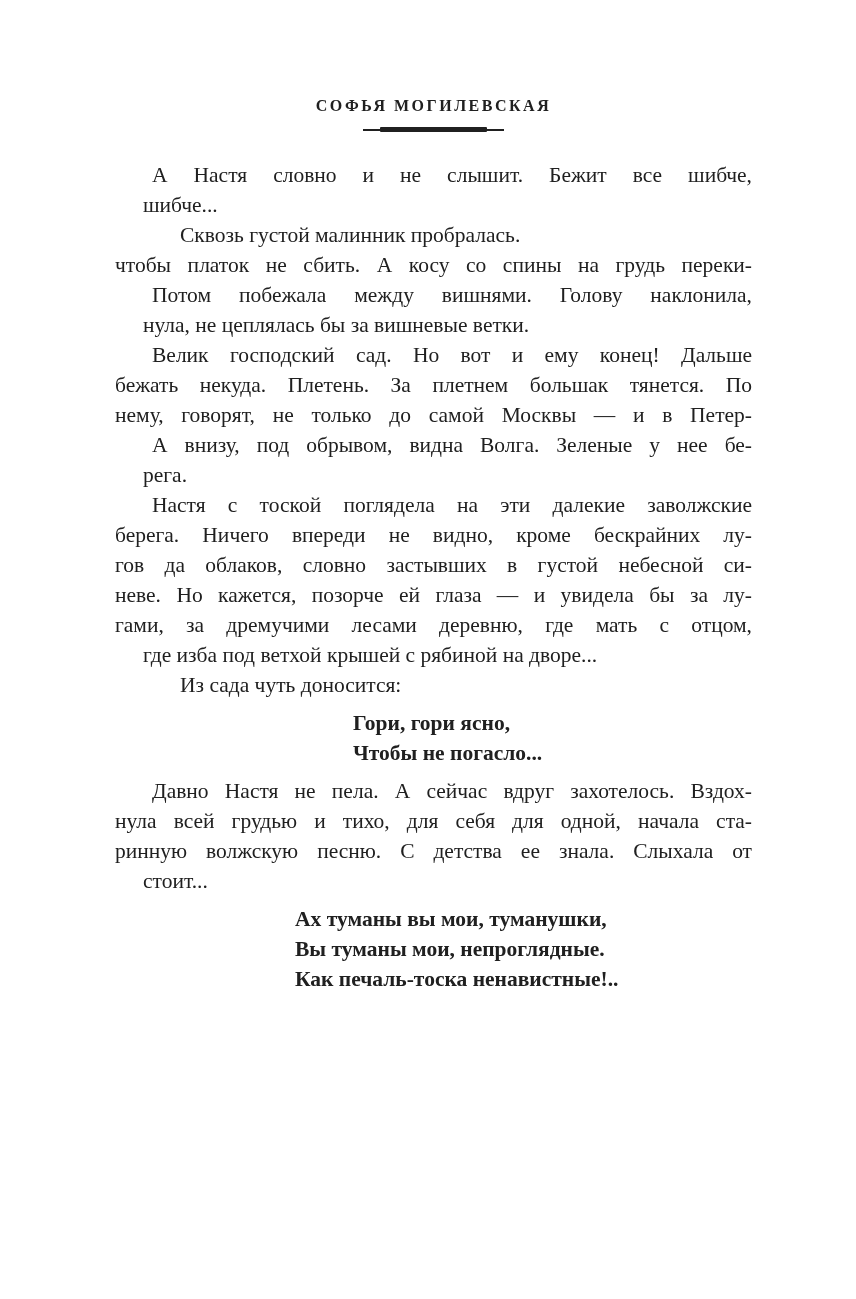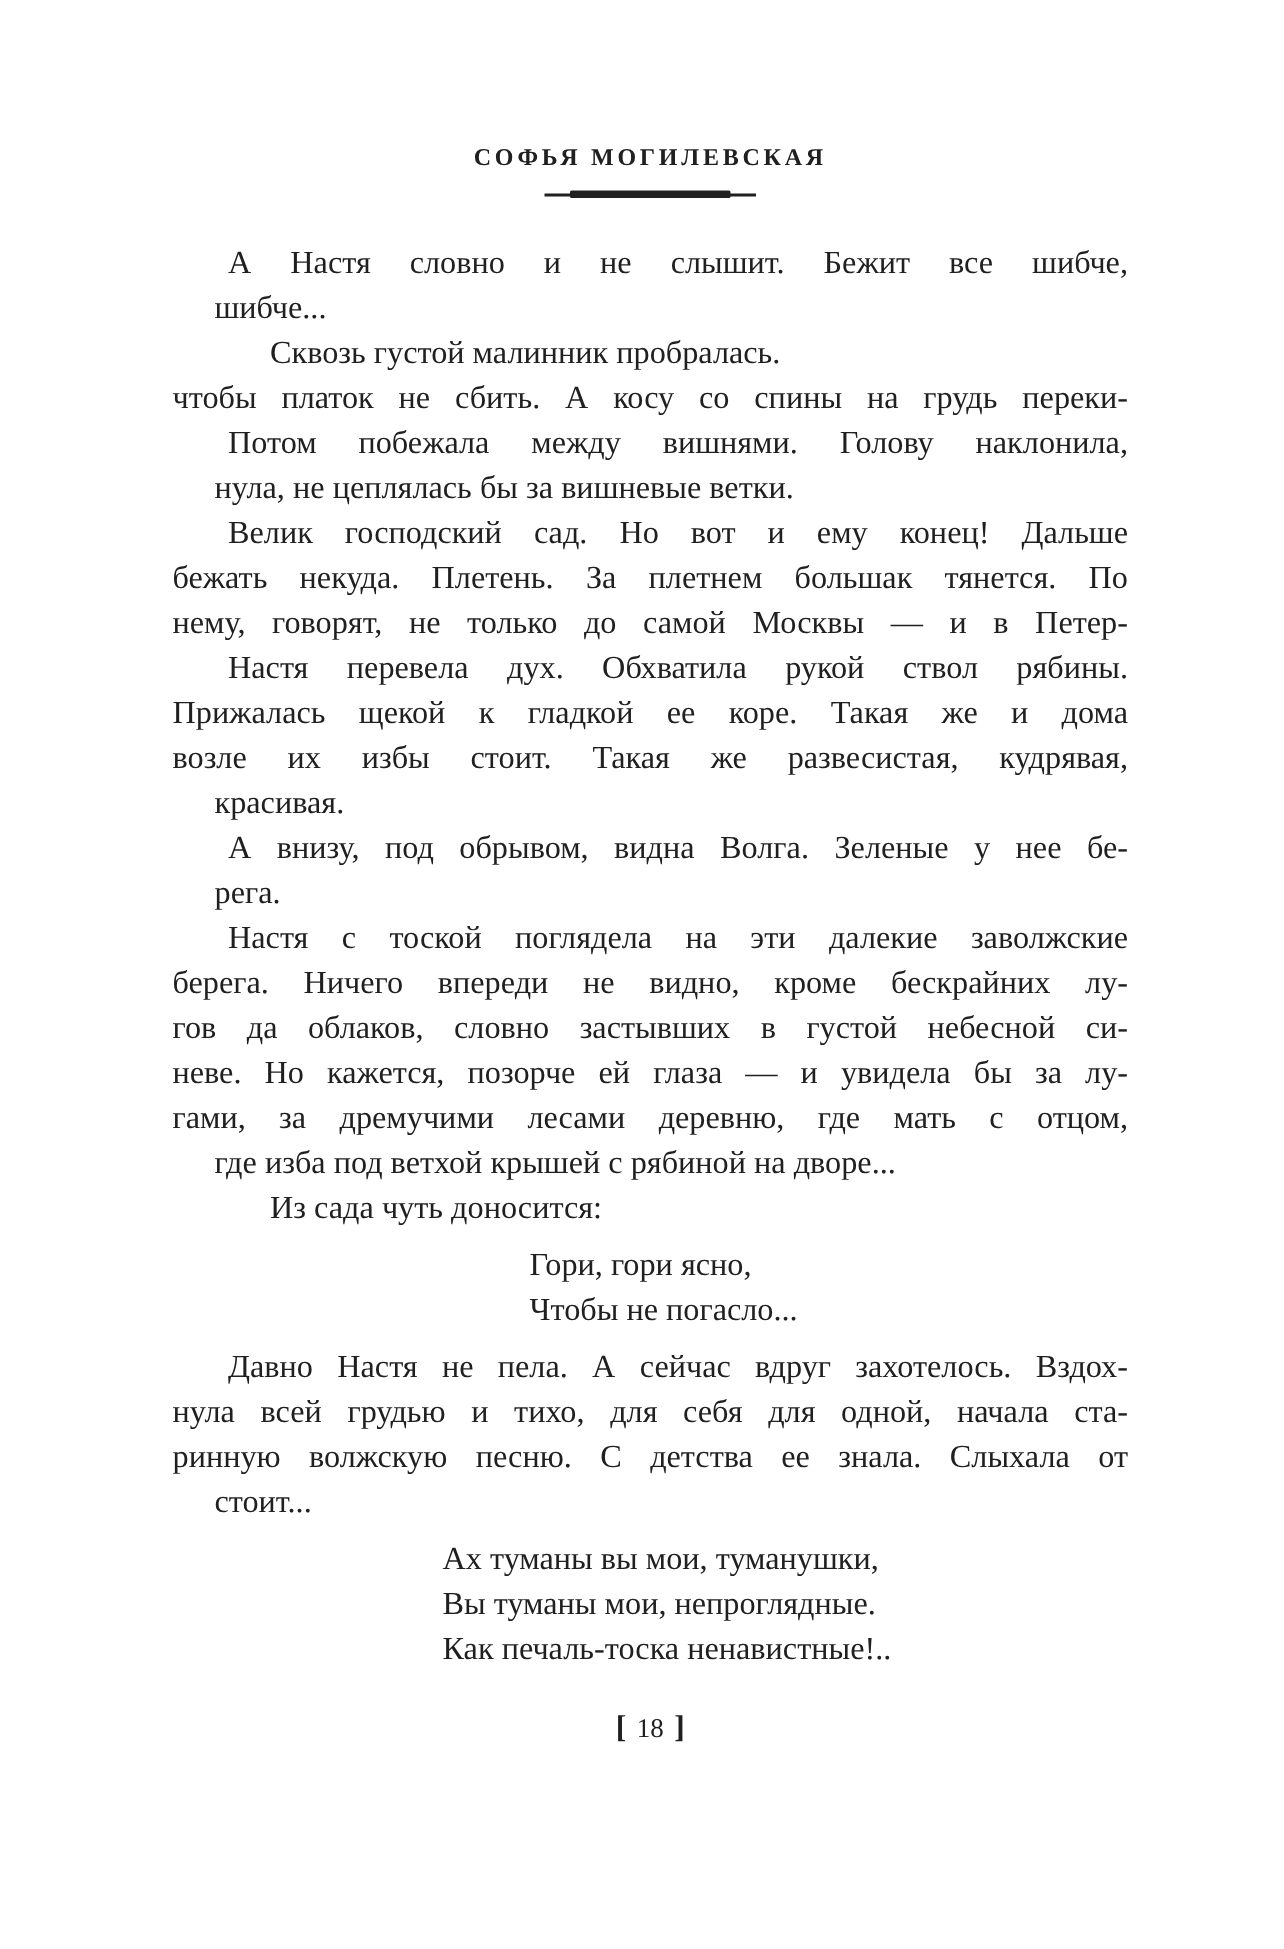--- a/index.html
+++ b/index.html
@@ -63,21 +63,21 @@
     font-size: 21.5px;
     line-height: 30px;
   }
   .para .line {
     text-align: justify;
     text-align-last: justify;
     text-justify: inter-word;
   }
   .para .line.last { text-align-last: left; margin-left: 28px; }
   .para .line.first { text-indent: 37px; }
-  .verse { margin: 8px 0; }
+  .verse { margin: 8px 0; font-weight: bold; }
   .verse .line { text-align: left; white-space: nowrap; }
   .verse-1 { margin-left: 238px; }
   .verse-2 { margin-left: 180px; }
   
   .page-number {
     position: absolute;
     top: 1139px;
     left: 115px;
     width: 637px;
     text-align: center;
@@ -117,26 +117,20 @@
         <div class="line">чтобы платок не сбить. А косу со спины на грудь переки-</div>
         <div class="line first">Потом побежала между вишнями. Голову наклонила,</div>
         <div class="line last">нула, не цеплялась бы за вишневые ветки.</div>
       </div>
       <div class="para">
         <div class="line first">Велик господский сад. Но вот и ему конец! Дальше</div>
         <div class="line">бежать некуда. Плетень. За плетнем большак тянется. По</div>
         <div class="line">нему, говорят, не только до самой Москвы — и в Петер-</div>
       </div>
       <div class="para">
-        <div class="line first">Настя перевела дух. Обхватила рукой ствол рябины.</div>
-        <div class="line">Прижалась щекой к гладкой ее коре. Такая же и дома</div>
-        <div class="line">возле их избы стоит. Такая же развесистая, кудрявая,</div>
-        <div class="line last">красивая.</div>
-      </div>
-      <div class="para">
         <div class="line first">А внизу, под обрывом, видна Волга. Зеленые у нее бе-</div>
         <div class="line last">рега.</div>
       </div>
       <div class="para">
         <div class="line first">Настя с тоской поглядела на эти далекие заволжские</div>
         <div class="line">берега. Ничего впереди не видно, кроме бескрайних лу-</div>
         <div class="line">гов да облаков, словно застывших в густой небесной си-</div>
         <div class="line">неве. Но кажется, позорче ей глаза — и увидела бы за лу-</div>
         <div class="line">гами, за дремучими лесами деревню, где мать с отцом,</div>
         <div class="line last">где изба под ветхой крышей с рябиной на дворе...</div>
@@ -154,17 +148,14 @@
         <div class="line">ринную волжскую песню. С детства ее знала. Слыхала от</div>
         <div class="line last">стоит...</div>
       </div>
       <div class="verse verse-2">
         <div class="line">Ах туманы вы мои, туманушки,</div>
         <div class="line">Вы туманы мои, непроглядные.</div>
         <div class="line last">Как печаль-тоска ненавистные!..</div>
       </div>
     </main>
 
-  <div class="page-number">
-    <span class="bracket">[</span><span class="num">18</span><span class="bracket">]</span>
-  </div>
 
 </div>
 
 </body></html>

